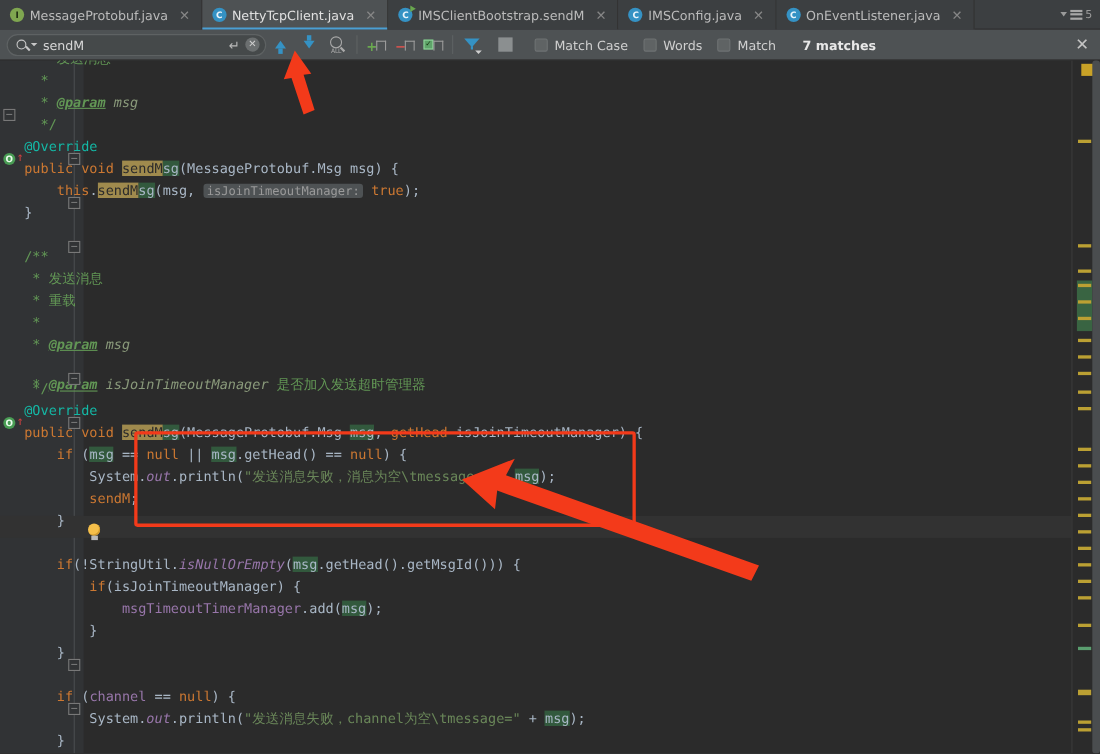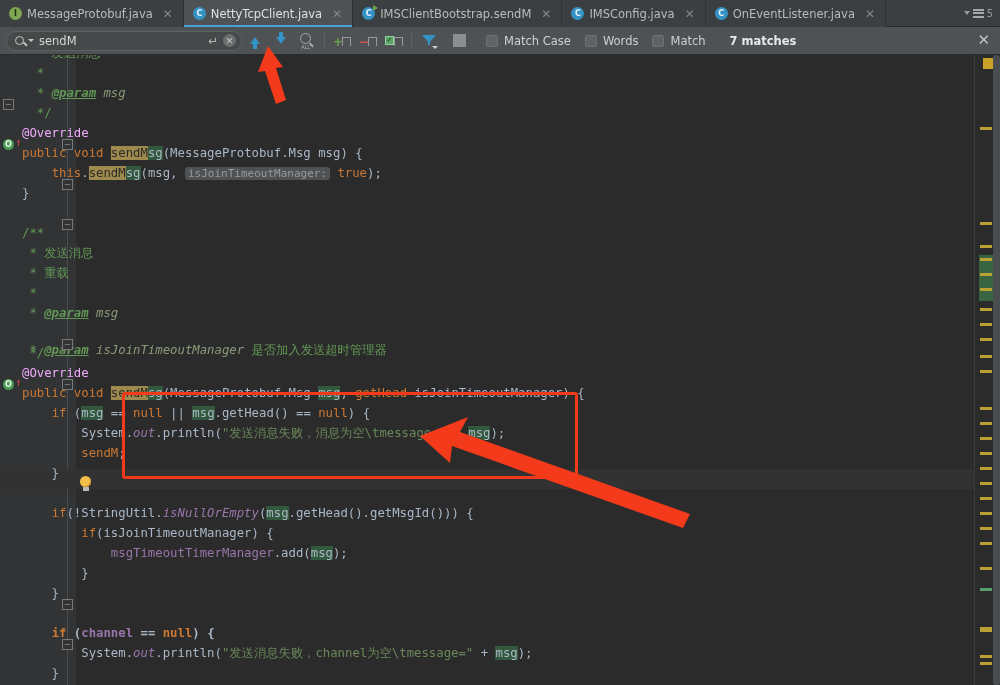--- a/index.html
+++ b/index.html
@@ -186,21 +186,21 @@
   .cur-line-hl {
     position: absolute; left: 0; right: 0; height: 20px; background: #323232;
   }
 
   
   .kw { color: #cc7832; }
   .str { color: #6a8759; }
   .cmt { color: #629755; }
   .cmt-tag { color: #629755; font-style: italic; font-weight: bold; text-decoration: underline; }
   .cmt-par { color: #8a9a7b; font-style: italic; }
-  .anno { color: #f0abfc; }
+  .anno { color: #14b8a6; }
   .fld { color: #9876aa; }
   .stat { color: #9876aa; font-style: italic; }
   .hint {
     background: #4e5254; color: #9a9a9a; border-radius: 3px;
     padding: 0 3px; font-size: 11px;
   }
   .hit-cur { background: #9f8a4d; color: #2b2b2b; }
   .hit-other { background: #32593d; color: #a9b7c6; }
 
   
@@ -470,21 +470,21 @@
         </div>
         <div class="row" style="top: 520px;">
           <div class="codeline">        }</div>
         </div>
         <div class="row" style="top: 540px;">
           <div class="codeline">    }</div>
         </div>
         <div class="row" style="top: 560px;">
           <div class="codeline"></div>
         </div>
-        <div class="row" style="top: 580px; font-weight: bold;">
+        <div class="row" style="top: 580px;">
           <div class="codeline">    <span class="kw">if</span> (<span class="fld">channel</span> == <span class="kw">null</span>) {</div>
         </div>
         <div class="row" style="top: 600px;">
           <div class="codeline">        System.<span class="stat">out</span>.println(<span class="str">"发送消息失败，channel为空\tmessage="</span> + <span class="hit-other">msg</span>);</div>
         </div>
         <div class="row" style="top: 620px;">
           <div class="codeline">    }</div>
         </div>
         <div class="row" style="top: 640px;">
           <div class="codeline"></div>

